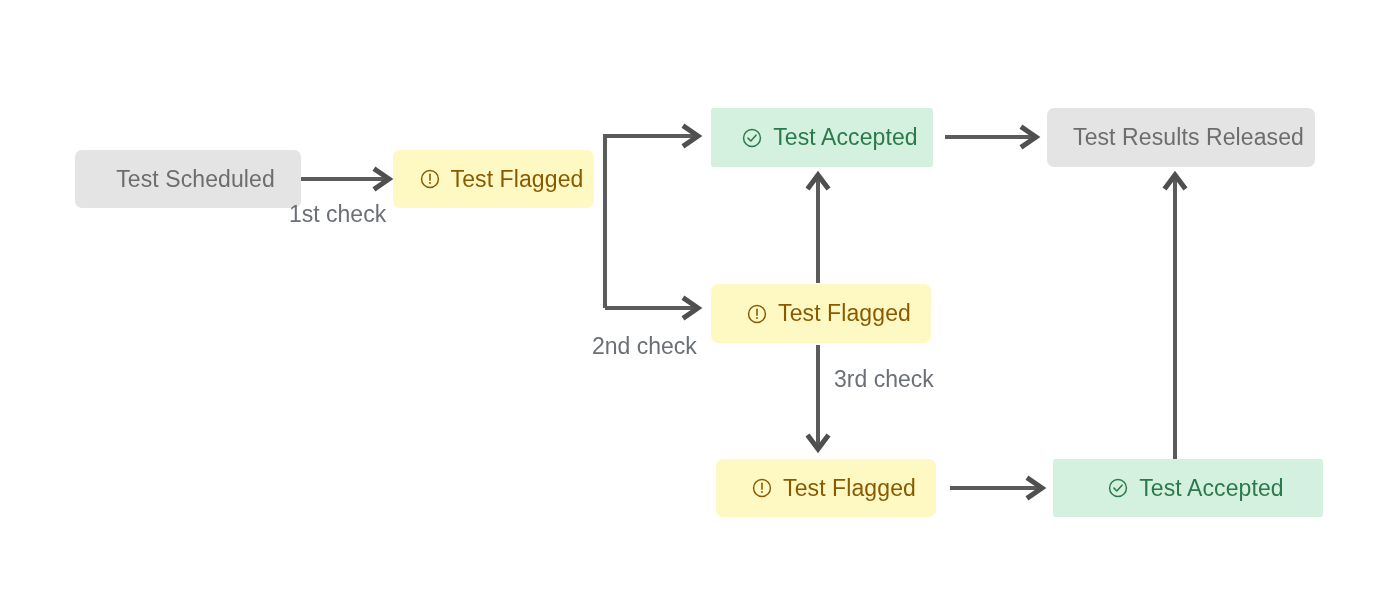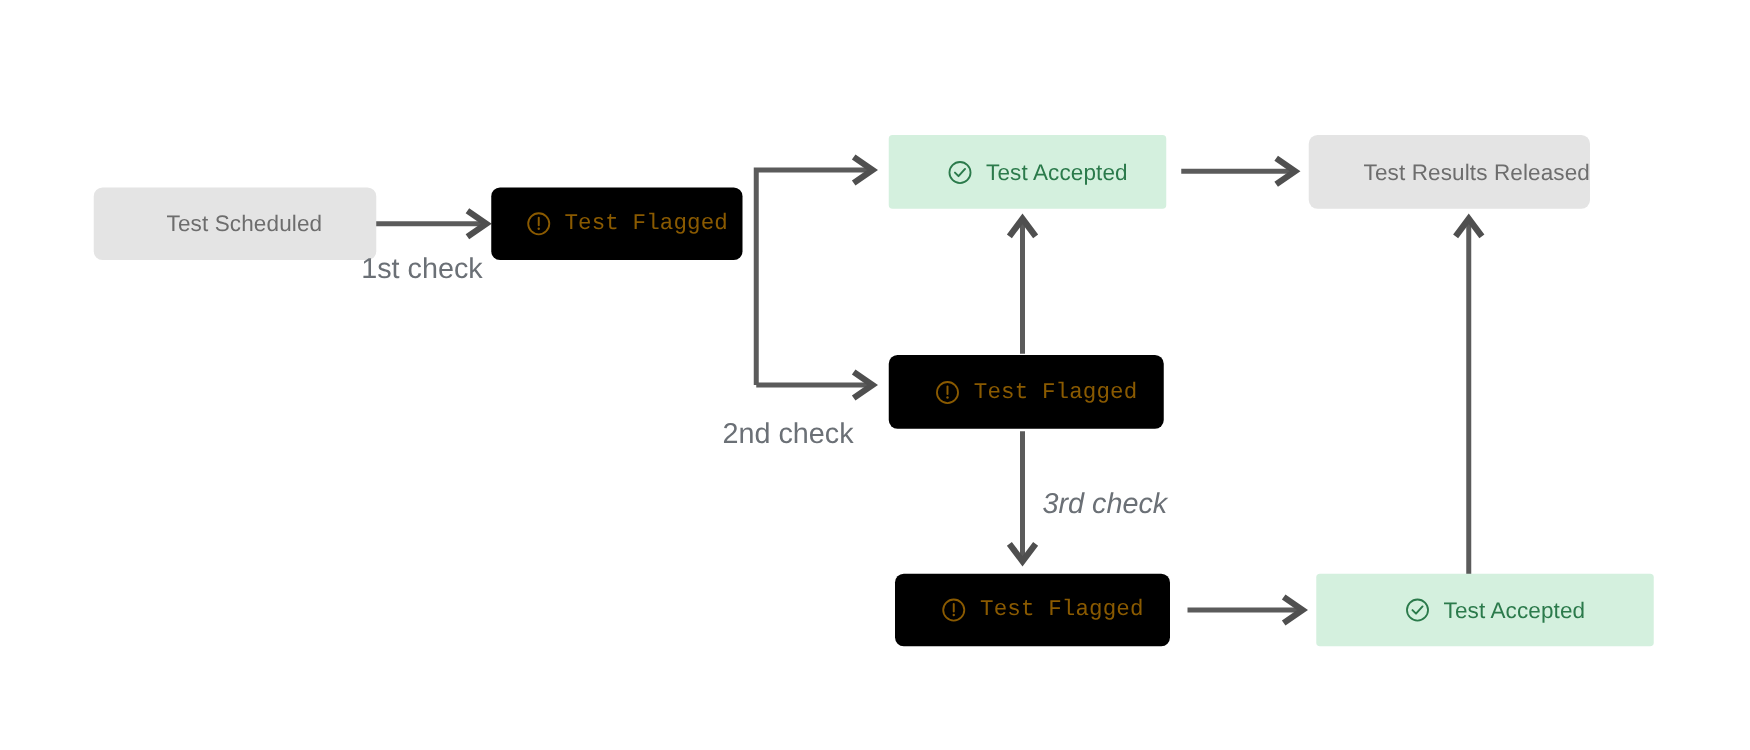--- a/index.html
+++ b/index.html
@@ -17,36 +17,35 @@
     background: #ffffff;
     overflow: hidden;
   }
   .node {
     position: absolute;
     box-sizing: border-box;
     display: flex;
     align-items: center;
     justify-content: center;
     gap: 10px;
-    font-size: 18px;
+    font-size: 23px;
     line-height: 1;
     white-space: nowrap;
     letter-spacing: 0.1px;
     padding-left: 15px;
   }
   .node.gray {
     background: #e4e4e4;
     color: #6d6d6d;
     border-radius: 7px;
   }
   .node.amber {
-    background: #000000;
+    background: #fef9c3;
     color: #8a5a00;
     border-radius: 7px;
-    font-family: Liberation Mono, monospace;
   }
   .node.green {
     background: #d4f0de;
     color: #2b7a4b;
     border-radius: 3px;
   }
   .node .icon {
     display: inline-flex;
     align-items: center;
     justify-content: center;
@@ -152,21 +151,21 @@
   <div class="node green" style="left:711px; top:108px; width:222px; height:59px;">
     <span class="icon">
       <svg viewBox="0 0 24 24" width="22" height="22">
         <circle cx="12" cy="12" r="9.2" fill="none" stroke="#2b7a4b" stroke-width="1.6"></circle>
         <path d="M 7.6 12.1 L 10.7 15.2 L 16.4 8.9" fill="none" stroke="#2b7a4b" stroke-width="1.7" stroke-linecap="round" stroke-linejoin="round"></path>
       </svg>
     </span>
     <span>Test Accepted</span>
   </div>
 
-  <div class="node gray" style="left:1047px; top:108px; width:225px; height:59px;justify-content:flex-end;">
+  <div class="node gray" style="left:1047px; top:108px; width:268px; height:59px;">
     <span>Test Results Released</span>
   </div>
 
   <div class="node amber" style="left:711px; top:284px; width:220px; height:59px;">
     <span class="icon">
       <svg viewBox="0 0 24 24" width="22" height="22">
         <circle cx="12" cy="12" r="9.2" fill="none" stroke="#8a5a00" stroke-width="1.6"></circle>
         <line x1="12" y1="6.8" x2="12" y2="13.4" stroke="#8a5a00" stroke-width="1.7" stroke-linecap="round"></line>
         <circle cx="12" cy="16.4" r="1.05" fill="#8a5a00"></circle>
       </svg>
@@ -190,17 +189,17 @@
       <svg viewBox="0 0 24 24" width="22" height="22">
         <circle cx="12" cy="12" r="9.2" fill="none" stroke="#2b7a4b" stroke-width="1.6"></circle>
         <path d="M 7.6 12.1 L 10.7 15.2 L 16.4 8.9" fill="none" stroke="#2b7a4b" stroke-width="1.7" stroke-linecap="round" stroke-linejoin="round"></path>
       </svg>
     </span>
     <span>Test Accepted</span>
   </div>
 
   <div class="edge-label" style="left:289px; top:203px;">1st check</div>
 
-  <div class="edge-label" style="left:578px; top:335px;text-align:right;">2nd check</div>
-
-  <div class="edge-label" style="left:834px; top:391px;font-style:italic;">3rd check</div>
+  <div class="edge-label" style="left:592px; top:335px;text-align:right;">2nd check</div>
+
+  <div class="edge-label" style="left:834px; top:368px;">3rd check</div>
 
 </div>
 
 </body></html>

